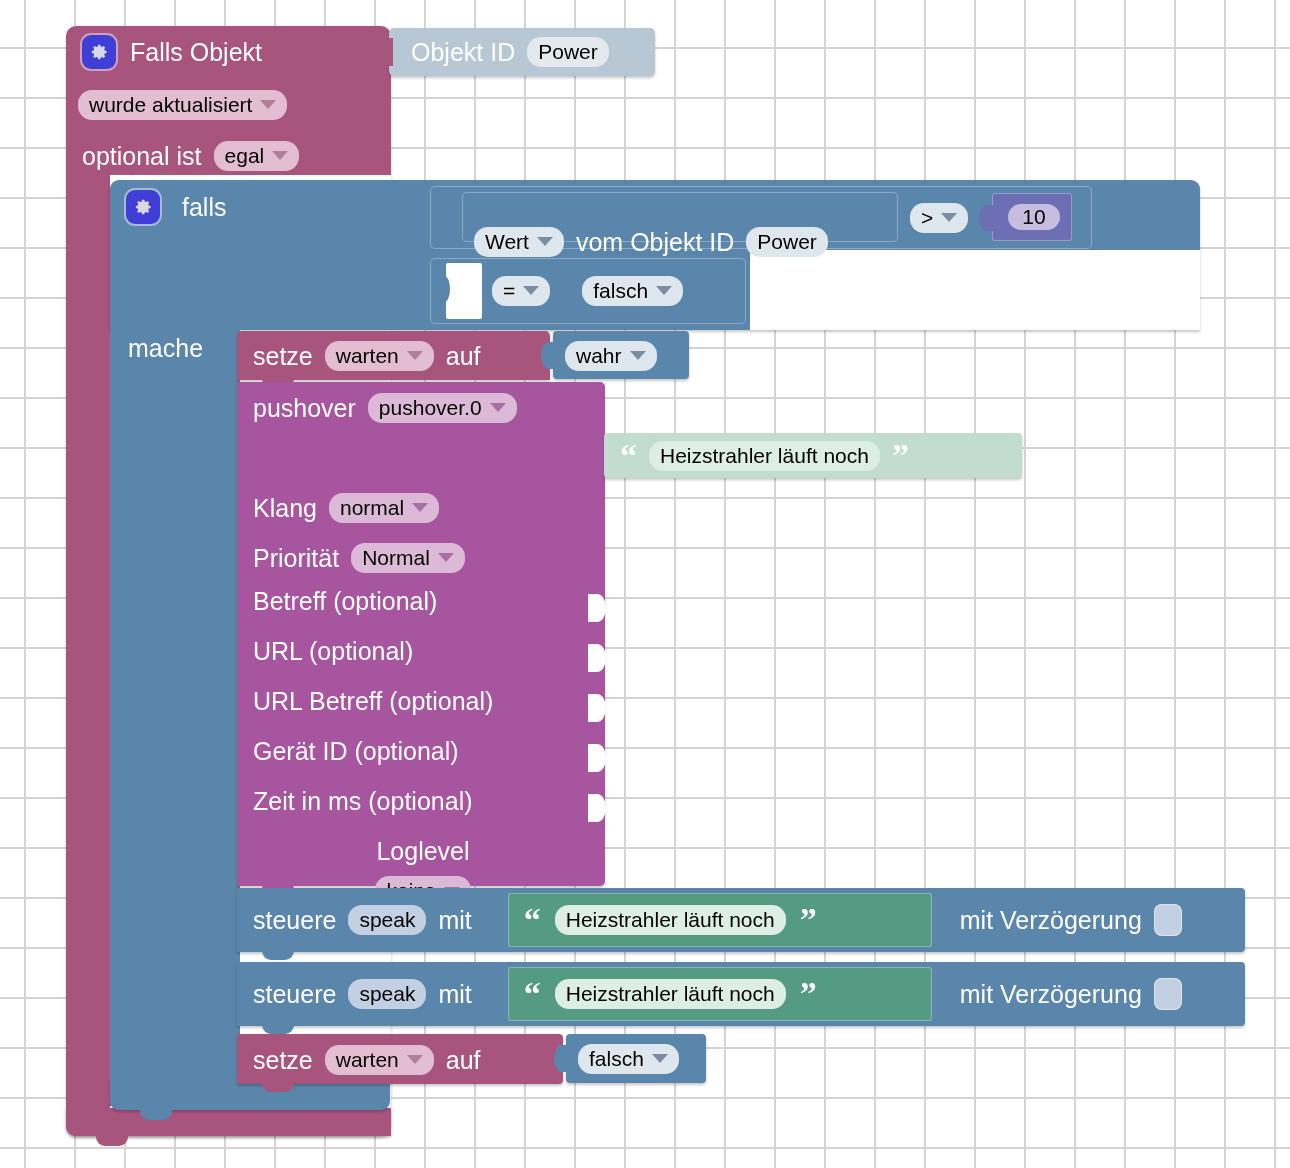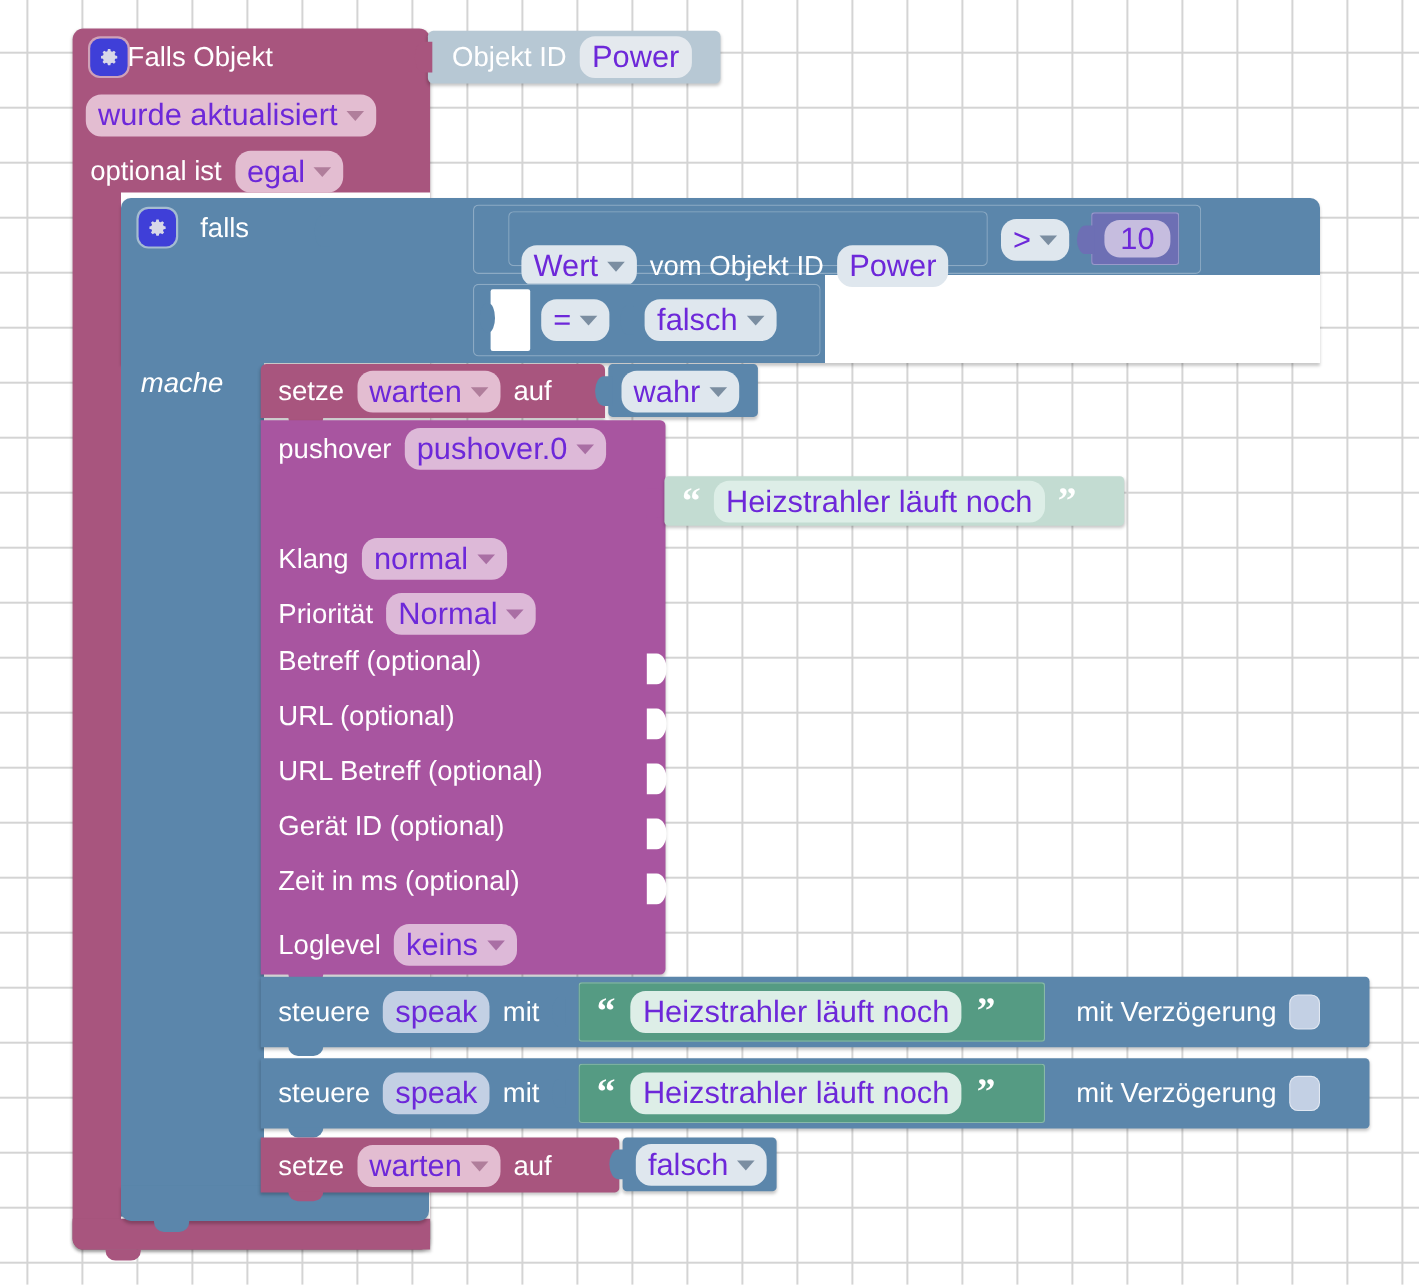--- a/index.html
+++ b/index.html
@@ -48,22 +48,22 @@
     white-space: nowrap;
   }
 
   
   .field {
     display: inline-flex;
     align-items: center;
     gap: 7px;
     border-radius: 14px;
     padding: 3px 11px;
-    font-size: 28px;
-    color: #6d28d9;
+    font-size: 21px;
+    color: #000000;
     white-space: nowrap;
     line-height: 1.15;
   }
   .f-light   { background: #dfe7ee; }
   .f-pinkish { background: #e3bdd1; }
   .f-purplish{ background: #c6bddf; }
   .f-plainlt { background: #e4e9ee; }
   .f-mint    { background: #ddeee7; }
   .f-magenta { background: #ddb9d8; }
   .f-speak   { background: #c3d0e4; }
@@ -150,21 +150,21 @@
 <div id="workspace">
 
   <div class="blk c-trigger shadow" style="left:66px; top:26px; width:325px; height:1110px; border-radius:10px;"></div>
 
   <div class="blk" style="left:110px; top:175px; width:281px; height:935px; background:#ffffff;"></div>
 
   <div class="blk c-trigger shadow" style="left:66px; top:1108px; width:325px; height:28px; border-bottom-left-radius:10px;"></div>
   <div class="notch c-trigger" style="left:96px; top:1136px; height:10px;"></div>
 
   <div class="blk" style="left:82px; top:33px; width:300px; height:38px;">
-    <div class="row" style="">
+    <div class="row" style="gap:14px;">
       <span class="gear">
         <svg width="22" height="22" viewBox="0 0 24 24" aria-hidden="true">
           <path fill="#d8d8e8" d="M12 8.2a3.8 3.8 0 1 0 0 7.6 3.8 3.8 0 0 0 0-7.6zm0 5.9a2.1 2.1 0 1 1 0-4.2 2.1 2.1 0 0 1 0 4.2z"></path>
           <path fill="#d8d8e8" d="M20.3 13.2l-.05-2.4-2-.45a6.4 6.4 0 0 0-.6-1.45l1.1-1.72-1.7-1.7-1.72 1.1a6.4 6.4 0 0 0-1.45-.6l-.45-2h-2.4l-.45 2c-.51.14-1 .34-1.45.6L7.4 5.48l-1.7 1.7 1.1 1.72c-.26.45-.46.94-.6 1.45l-2 .45v2.4l2 .45c.14.51.34 1 .6 1.45l-1.1 1.72 1.7 1.7 1.72-1.1c.45.26.94.46 1.45.6l.45 2h2.4l.45-2c.51-.14 1-.34 1.45-.6l1.72 1.1 1.7-1.7-1.1-1.72c.26-.45.46-.94.6-1.45l2-.45z"></path>
         </svg>
       </span>
       <span class="lbl">Falls Objekt</span>
     </div>
   </div>
 
@@ -263,21 +263,21 @@
         <i class="caret"></i>
       </span>
       <span class="blk c-control" style="position:relative; left:0; top:0; width:12px; height:26px; border-radius:50% 0 0 50%;"></span>
       <span class="field f-light">
         <span>falsch</span>
         <i class="caret"></i>
       </span>
     </div>
   </div>
 
-  <div class="blk" style="left:128px; top:336px; width:120px; height:38px;font-style:italic;">
+  <div class="blk" style="left:128px; top:336px; width:120px; height:38px;">
     <span class="lbl">mache</span>
   </div>
 
   <div class="blk c-trigger shadow" style="left:237px; top:331px; width:313px; height:49px; border-radius:5px 5px 0 0;"></div>
   <div class="notch c-trigger" style="left:262px; top:379px; height:9px;"></div>
   <div class="blk" style="left:253px; top:336px; width:300px; height:40px;">
     <div class="row" style="gap:12px;">
       <span class="lbl">setze</span>
       <span class="field f-pinkish">
         <span>warten</span>
@@ -363,21 +363,21 @@
     <span class="lbl">Gerät ID (optional)</span>
   </div>
   <div class="blk" style="left:588px; top:744px; width:18px; height:28px; background:#ffffff; border-radius:0 50% 50% 0;"></div>
 
   <div class="blk" style="left:253px; top:789px; width:340px; height:40px;">
     <span class="lbl">Zeit in ms (optional)</span>
   </div>
   <div class="blk" style="left:588px; top:794px; width:18px; height:28px; background:#ffffff; border-radius:0 50% 50% 0;"></div>
 
   <div class="blk" style="left:253px; top:839px; width:340px; height:40px;">
-    <div class="row" style="gap:12px;">
+    <div class="row" style="gap:12px;flex-direction:column;">
       <span class="lbl">Loglevel</span>
       <span class="field f-magenta">
         <span>keins</span>
         <i class="caret mag"></i>
       </span>
     </div>
   </div>
 
   <div class="blk c-control shadow" style="left:237px; top:888px; width:1008px; height:64px; border-radius:0 4px 4px 0;"></div>
   <div class="notch c-control" style="left:262px; top:951px; height:9px;"></div>

